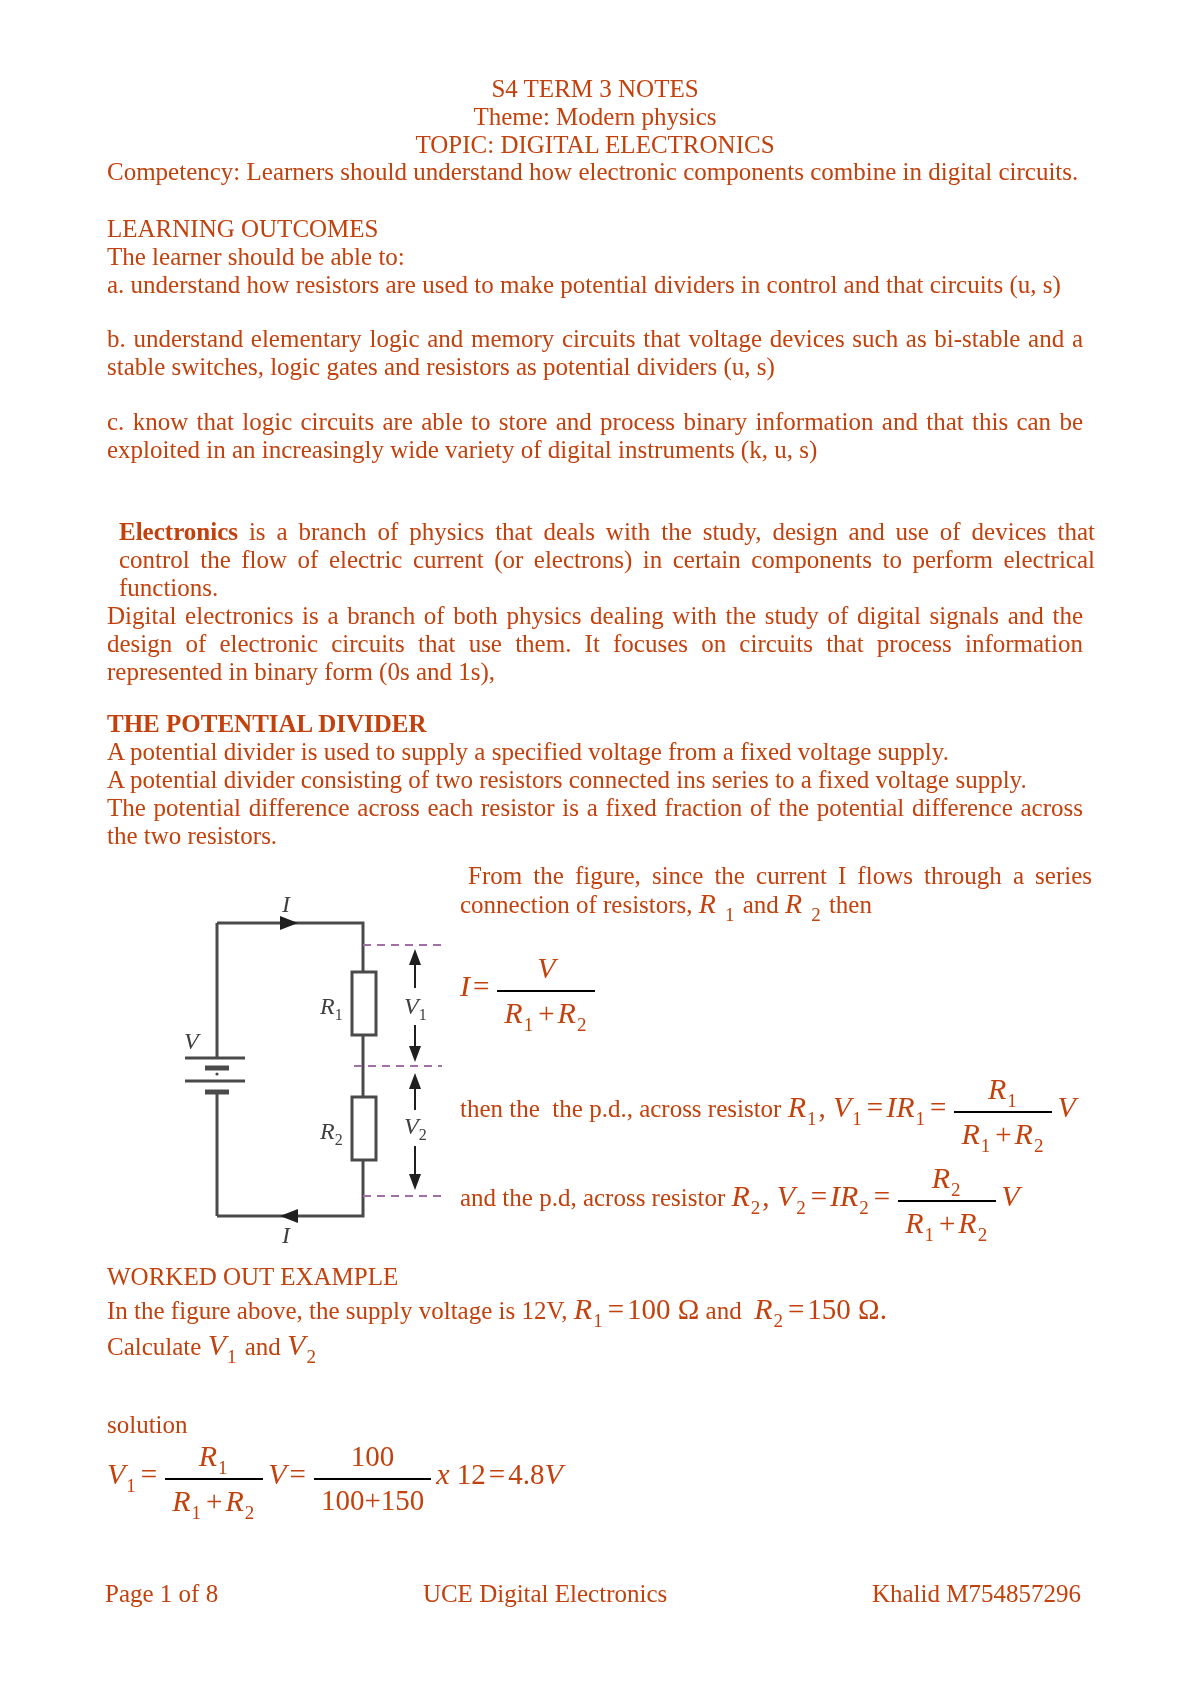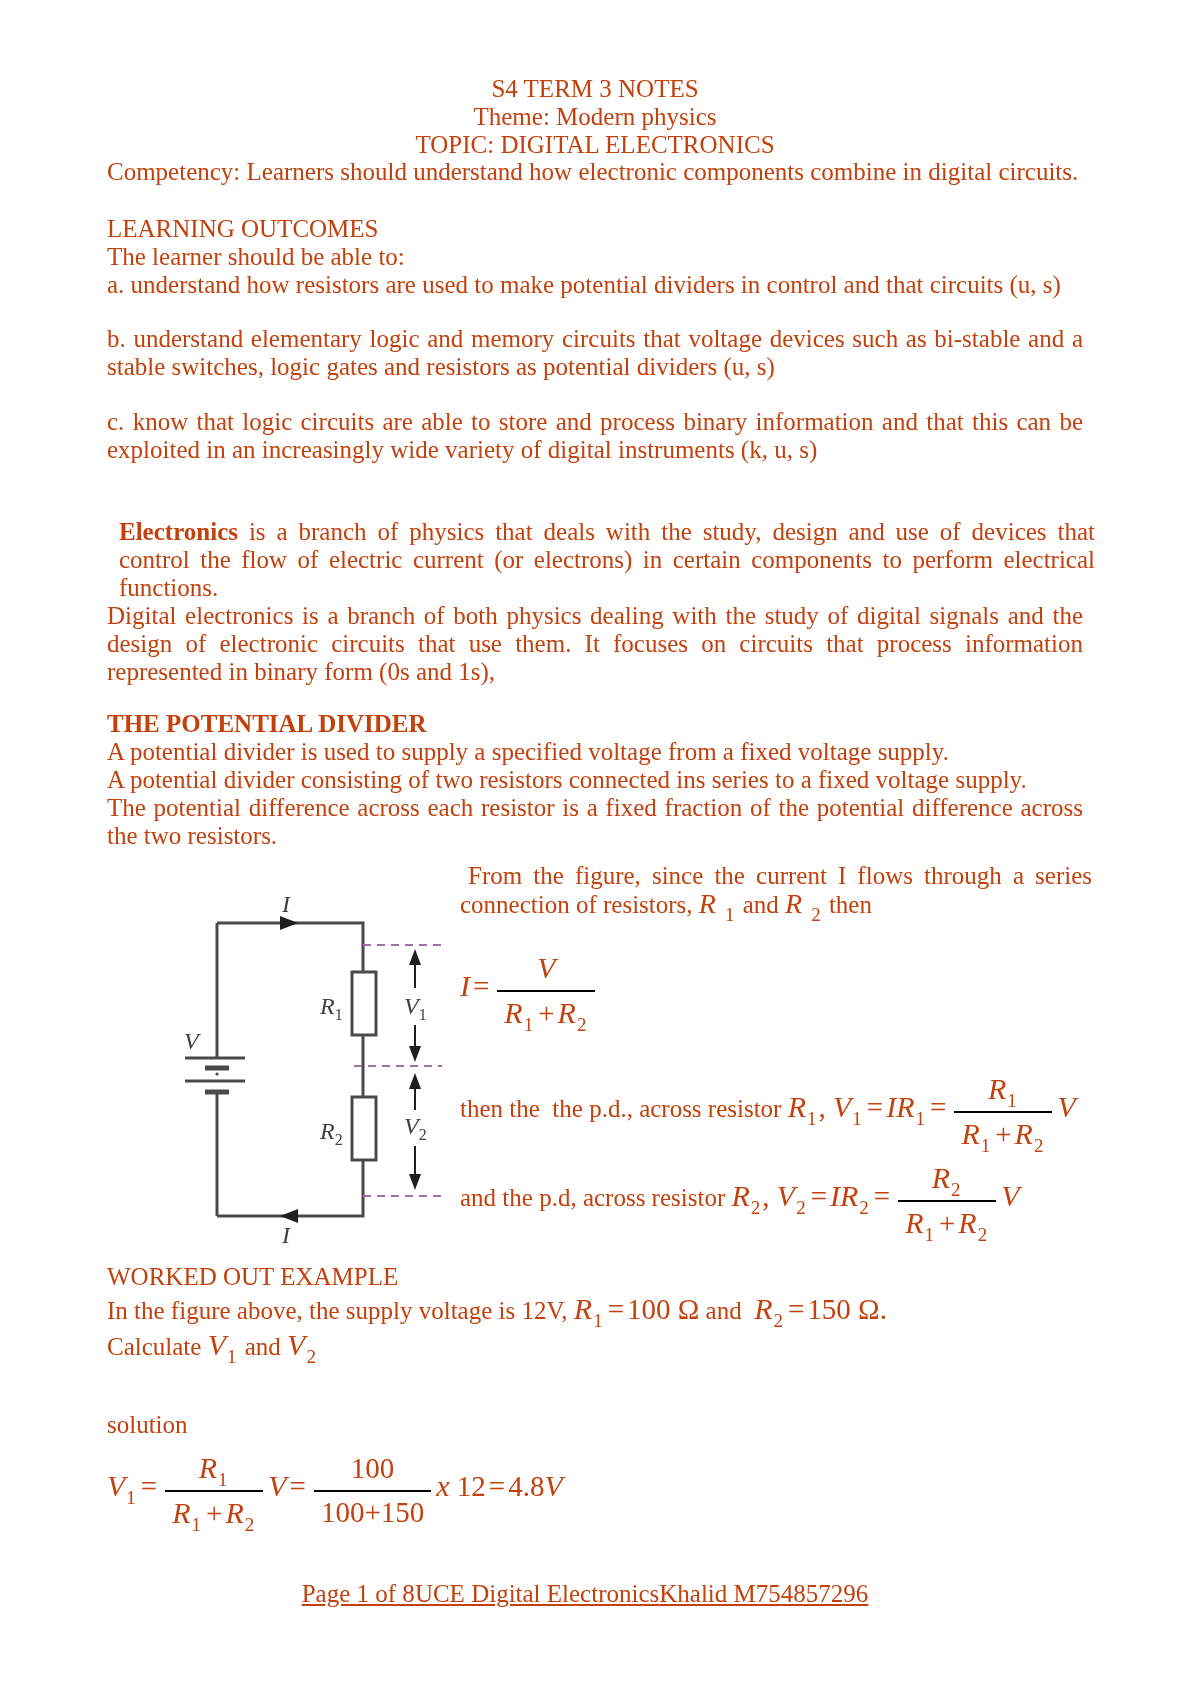--- a/index.html
+++ b/index.html
@@ -35,24 +35,24 @@
   .figcol{position:absolute;left:460px;top:862px;width:632px;line-height:28px;}
   .figcol .fig-intro{text-align:justify;text-indent:8px;margin:0;}
   .f-current{margin-top:30px;}
   .f-pd1{margin-top:42px;}
   .f-pd2{margin-top:10px;}
 
   .worked{position:absolute;left:107px;top:1263px;width:976px;line-height:28px;}
   .worked .exline{margin-top:4px;}
   .worked .calcline{margin-top:4px;}
   .worked .solword{margin-top:48px;}
-  .worked .solformula{margin-top:12px;}
+  .worked .solformula{margin-top:0;}
 
-  .footer{position:absolute;left:97px;top:1580px;width:976px;
-          display:flex;justify-content:center;line-height:28px;text-decoration:underline;}
+  .footer{position:absolute;left:105px;top:1580px;width:976px;
+          display:flex;justify-content:space-between;line-height:28px;}
 
   svg text{font-family:"Liberation Serif", serif;}
   .svg-lab{font-size:24px;font-style:italic;}
   .svg-sub{font-size:16px;font-style:normal;}
 </style>
 </head>
 <body>
 
 <div class="page">
 

